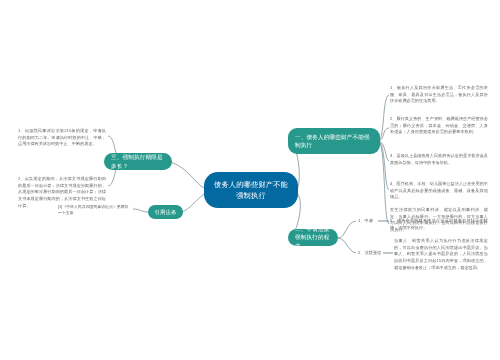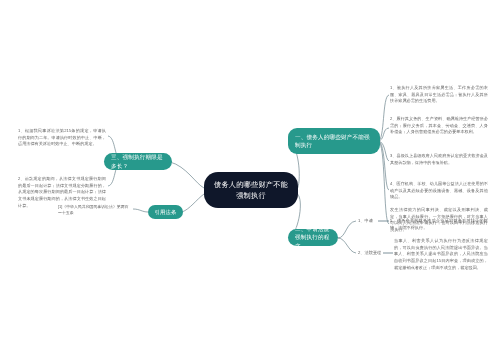--- a/index.html
+++ b/index.html
@@ -9,21 +9,21 @@
     font-family:"Liberation Sans","DejaVu Sans",sans-serif;
     overflow:hidden;
     position:relative;
   }
   #canvas{position:absolute;inset:0;width:500px;height:360px;}
   svg.links{position:absolute;left:0;top:0;width:500px;height:360px;pointer-events:none;}
 
   .node{position:absolute;box-sizing:border-box;}
 
   .center-node{
-    background:#0f172a;
+    background:#0369a1;
     color:#ffffff;
     border-radius:14px;
     text-align:center;
     font-size:7.2px;
     line-height:1.55;
     letter-spacing:.2px;
     padding:6px 8px;
     display:flex;align-items:center;justify-content:center;
   }
 

